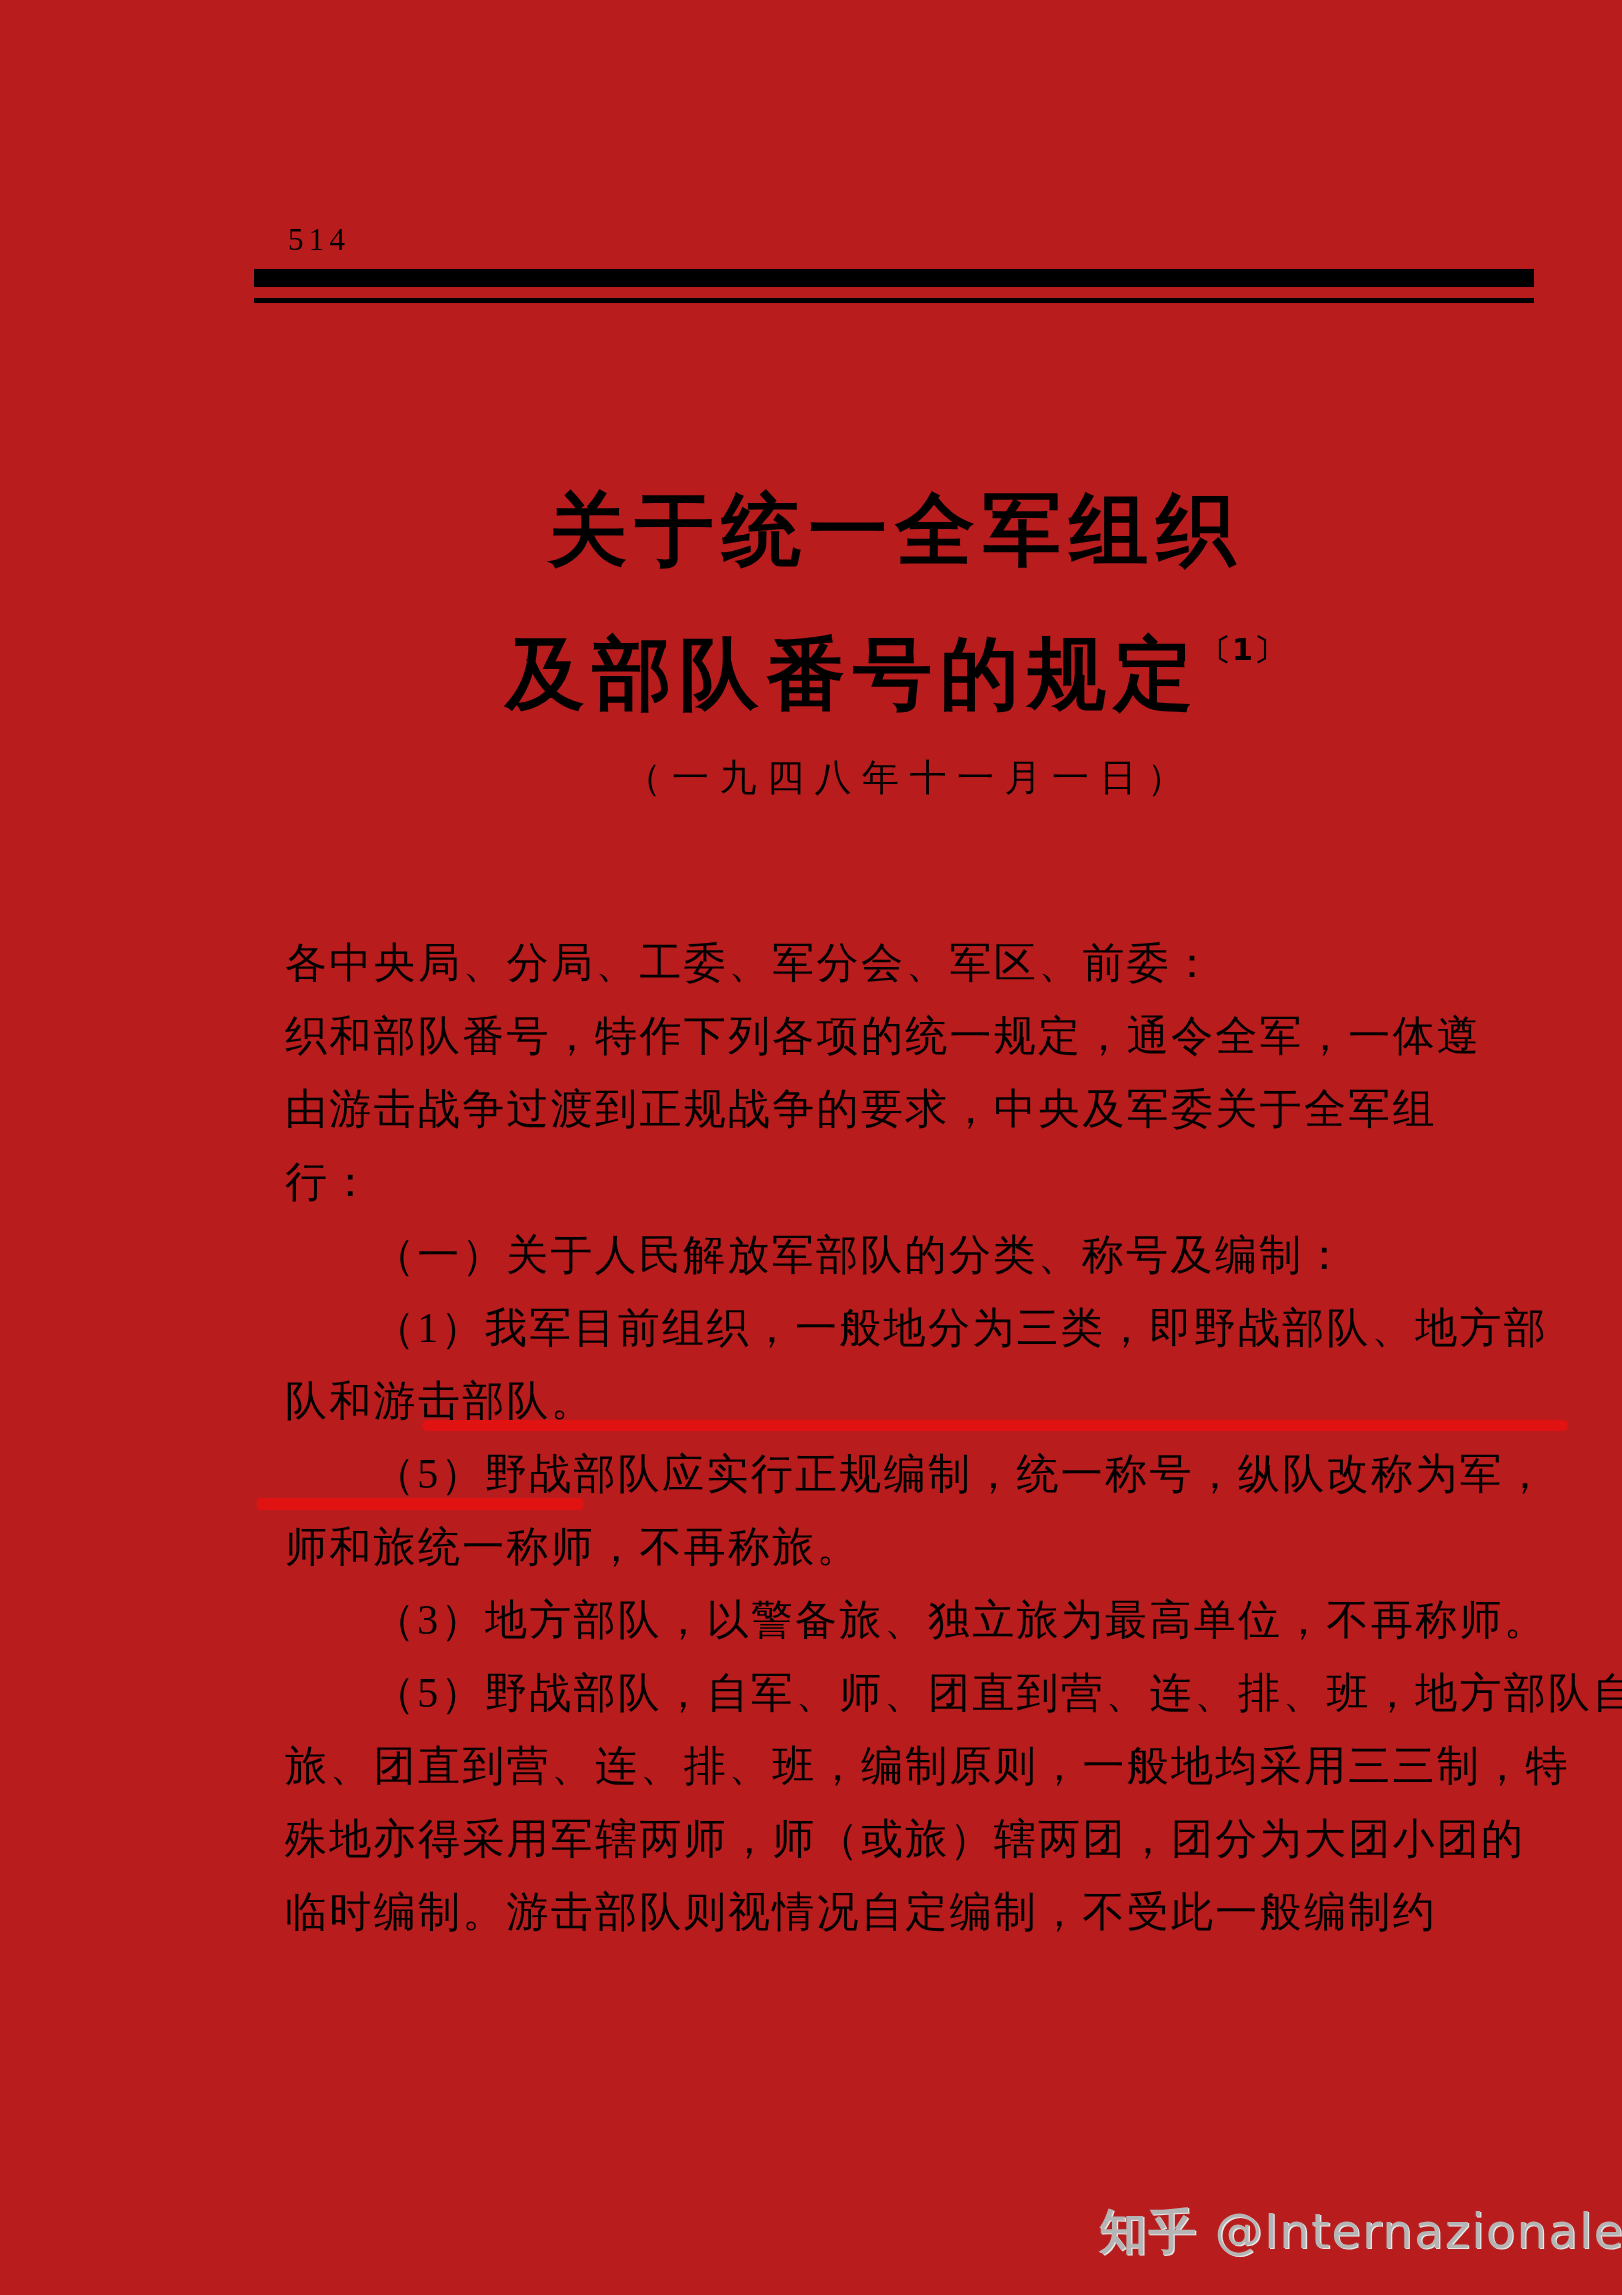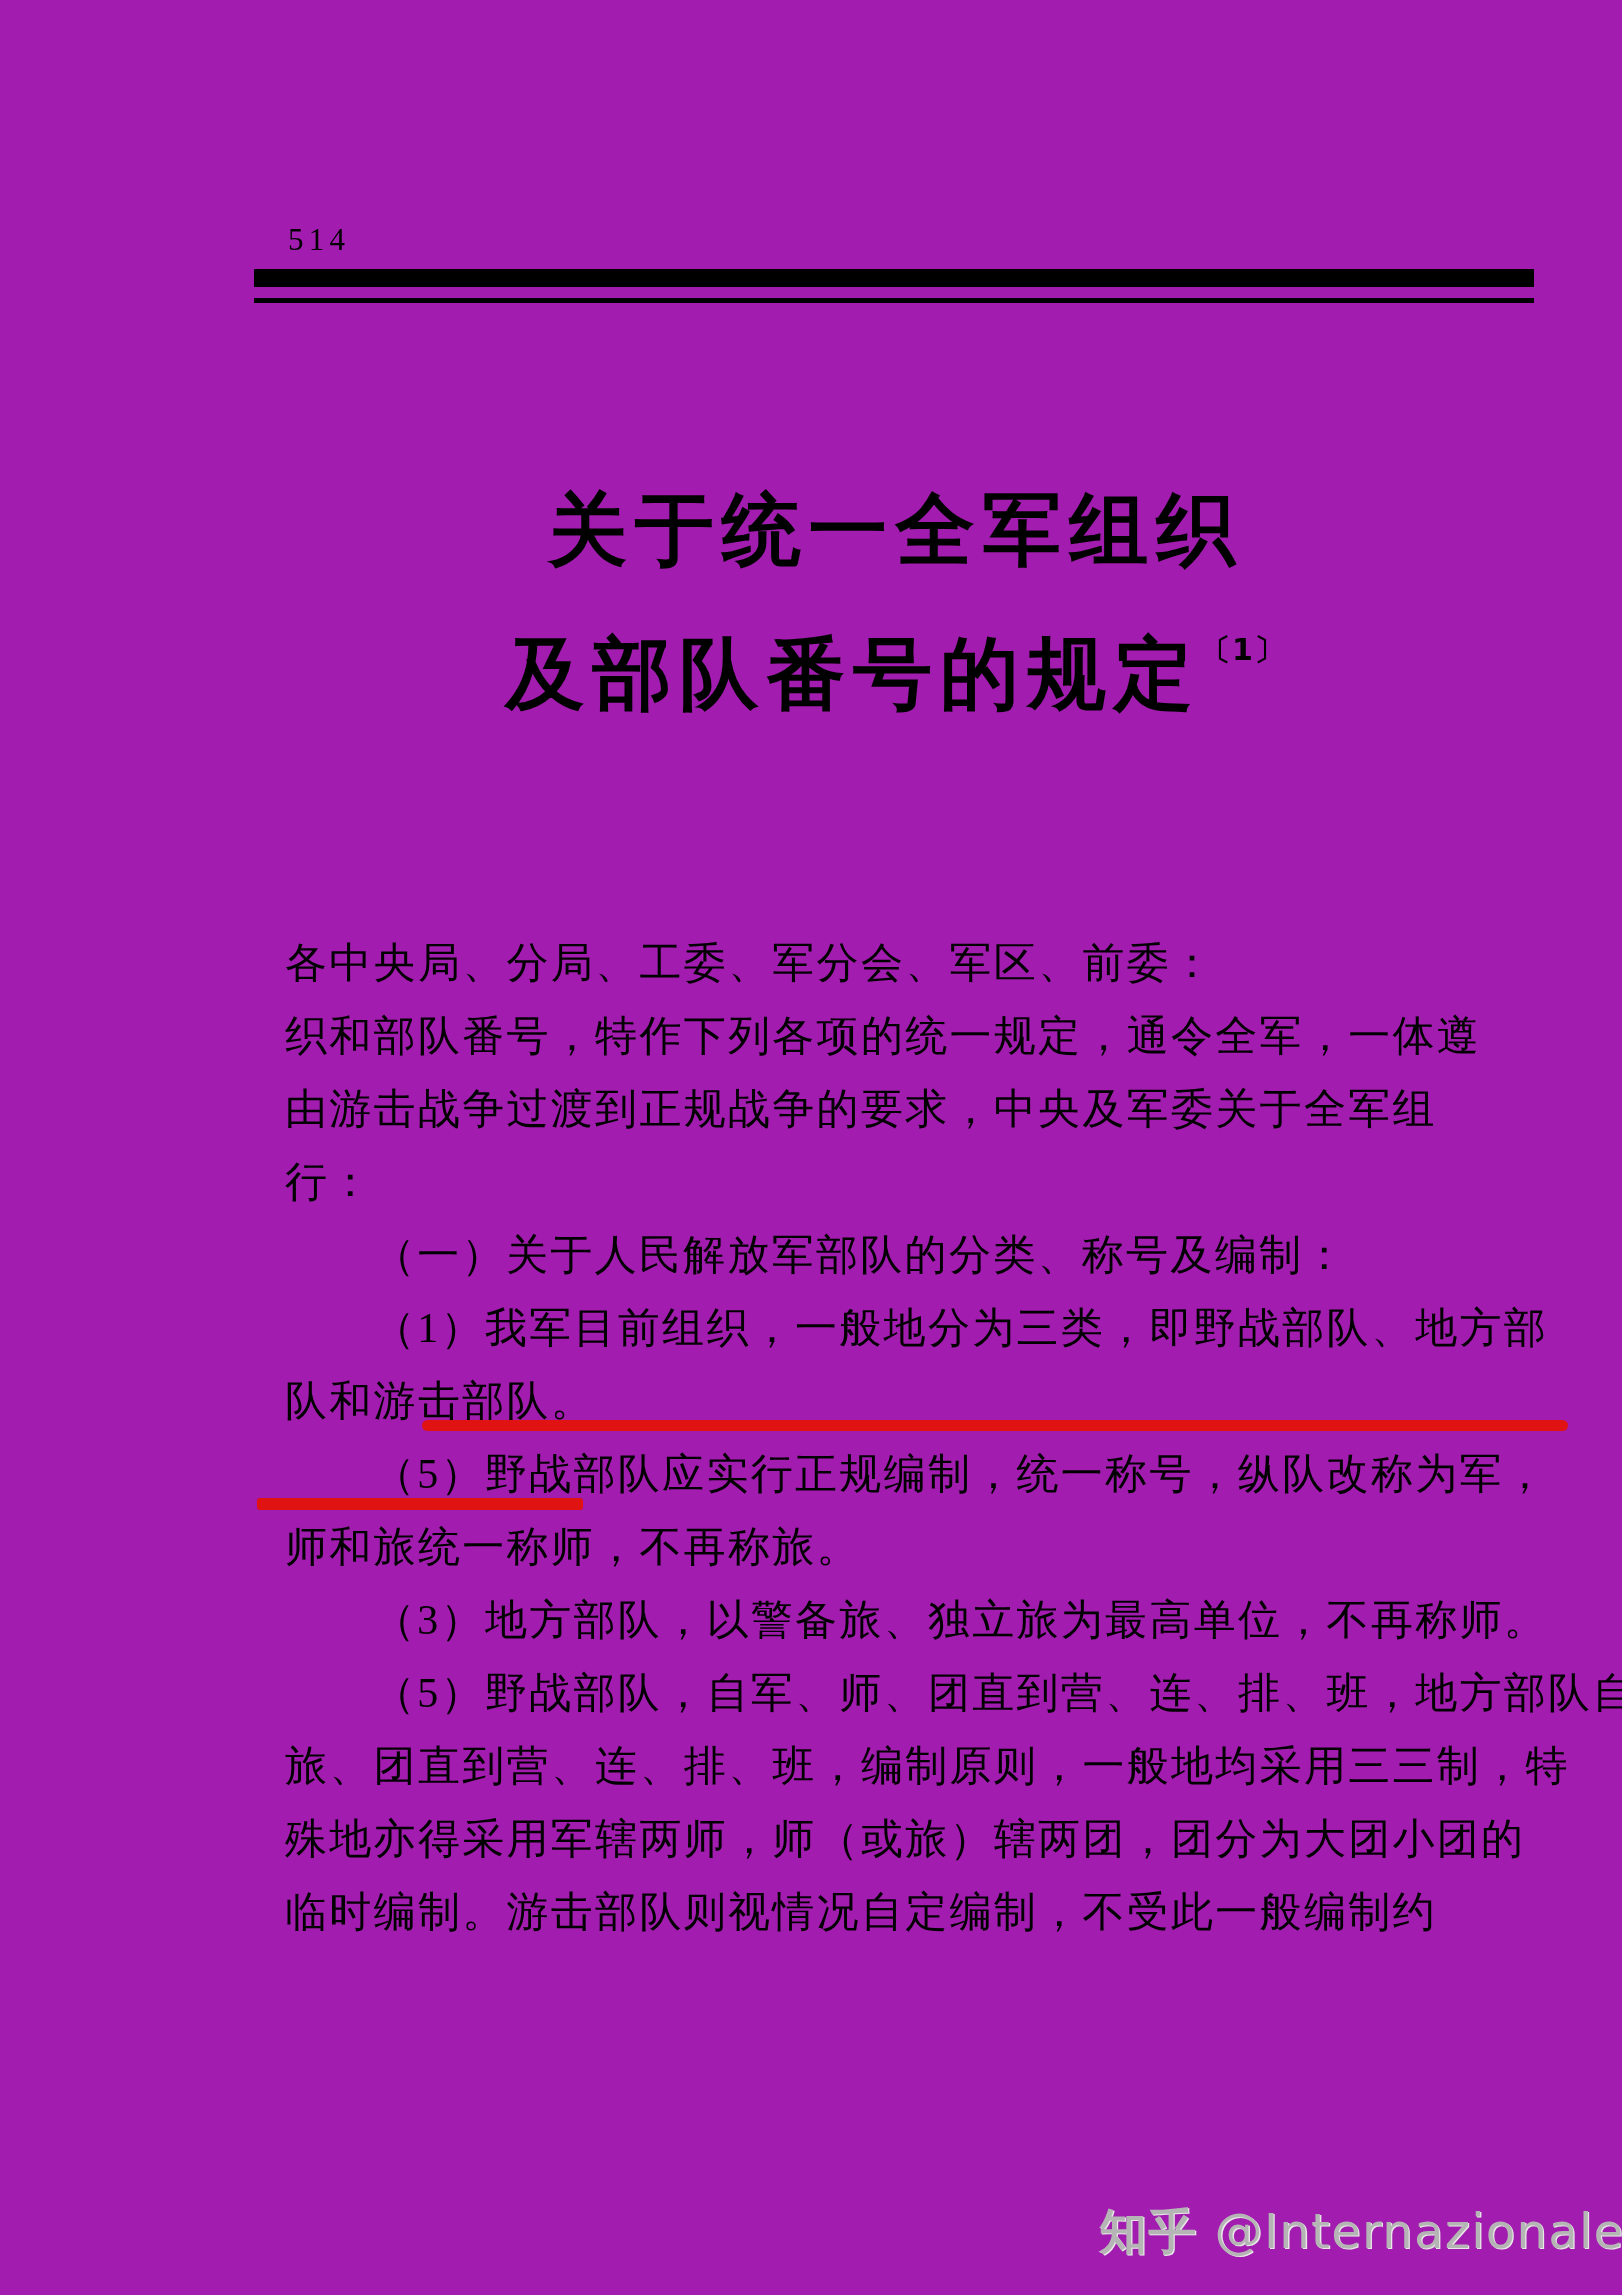--- a/index.html
+++ b/index.html
@@ -5,21 +5,21 @@
   :root{
     --red:#e01212;
     --rule:#000000;
     --wm:#b5b5b5;
   }
   html,body{margin:0;padding:0;background:#ffffff;}
   .page{
     position:relative;
     width:1623px;
     height:2295px;
-    background:#a21caf;
+    background:#b91c1c;
     overflow:hidden;
     font-family:"Liberation Serif","DejaVu Serif",serif;
     color:#000;
   }
   .pagenum{
     position:absolute;
     left:288px; top:222px;
     font-size:31px;
     letter-spacing:5.2px;
     font-family:"Liberation Serif","DejaVu Serif",serif;
@@ -118,20 +118,21 @@
 
   <div class="pagenum">514</div>
 
   <div class="rule-thick"></div>
   <div class="rule-thin"></div>
 
   <div class="title-line l1">关于统一全军组织</div>
 
   <div class="title-line l2"><span>及部队番号的规定</span><span class="title-sup">〔1〕</span></div>
 
+  <div class="dateline">（一九四八年十一月一日）</div>
 
   <div class="bodytext">
     <div class="line">各中央局、分局、工委、军分会、军区、前委：</div>
     <div class="line">织和部队番号，特作下列各项的统一规定，通令全军，一体遵</div>
     <div class="line">由游击战争过渡到正规战争的要求，中央及军委关于全军组</div>
     <div class="line">行：</div>
     <div class="line indent">（一）关于人民解放军部队的分类、称号及编制：</div>
     <div class="line indent">（1）我军目前组织，一般地分为三类，即野战部队、地方部</div>
     <div class="line">队和游击部队。</div>
     <div class="line indent">（5）野战部队应实行正规编制，统一称号，纵队改称为军，</div>

